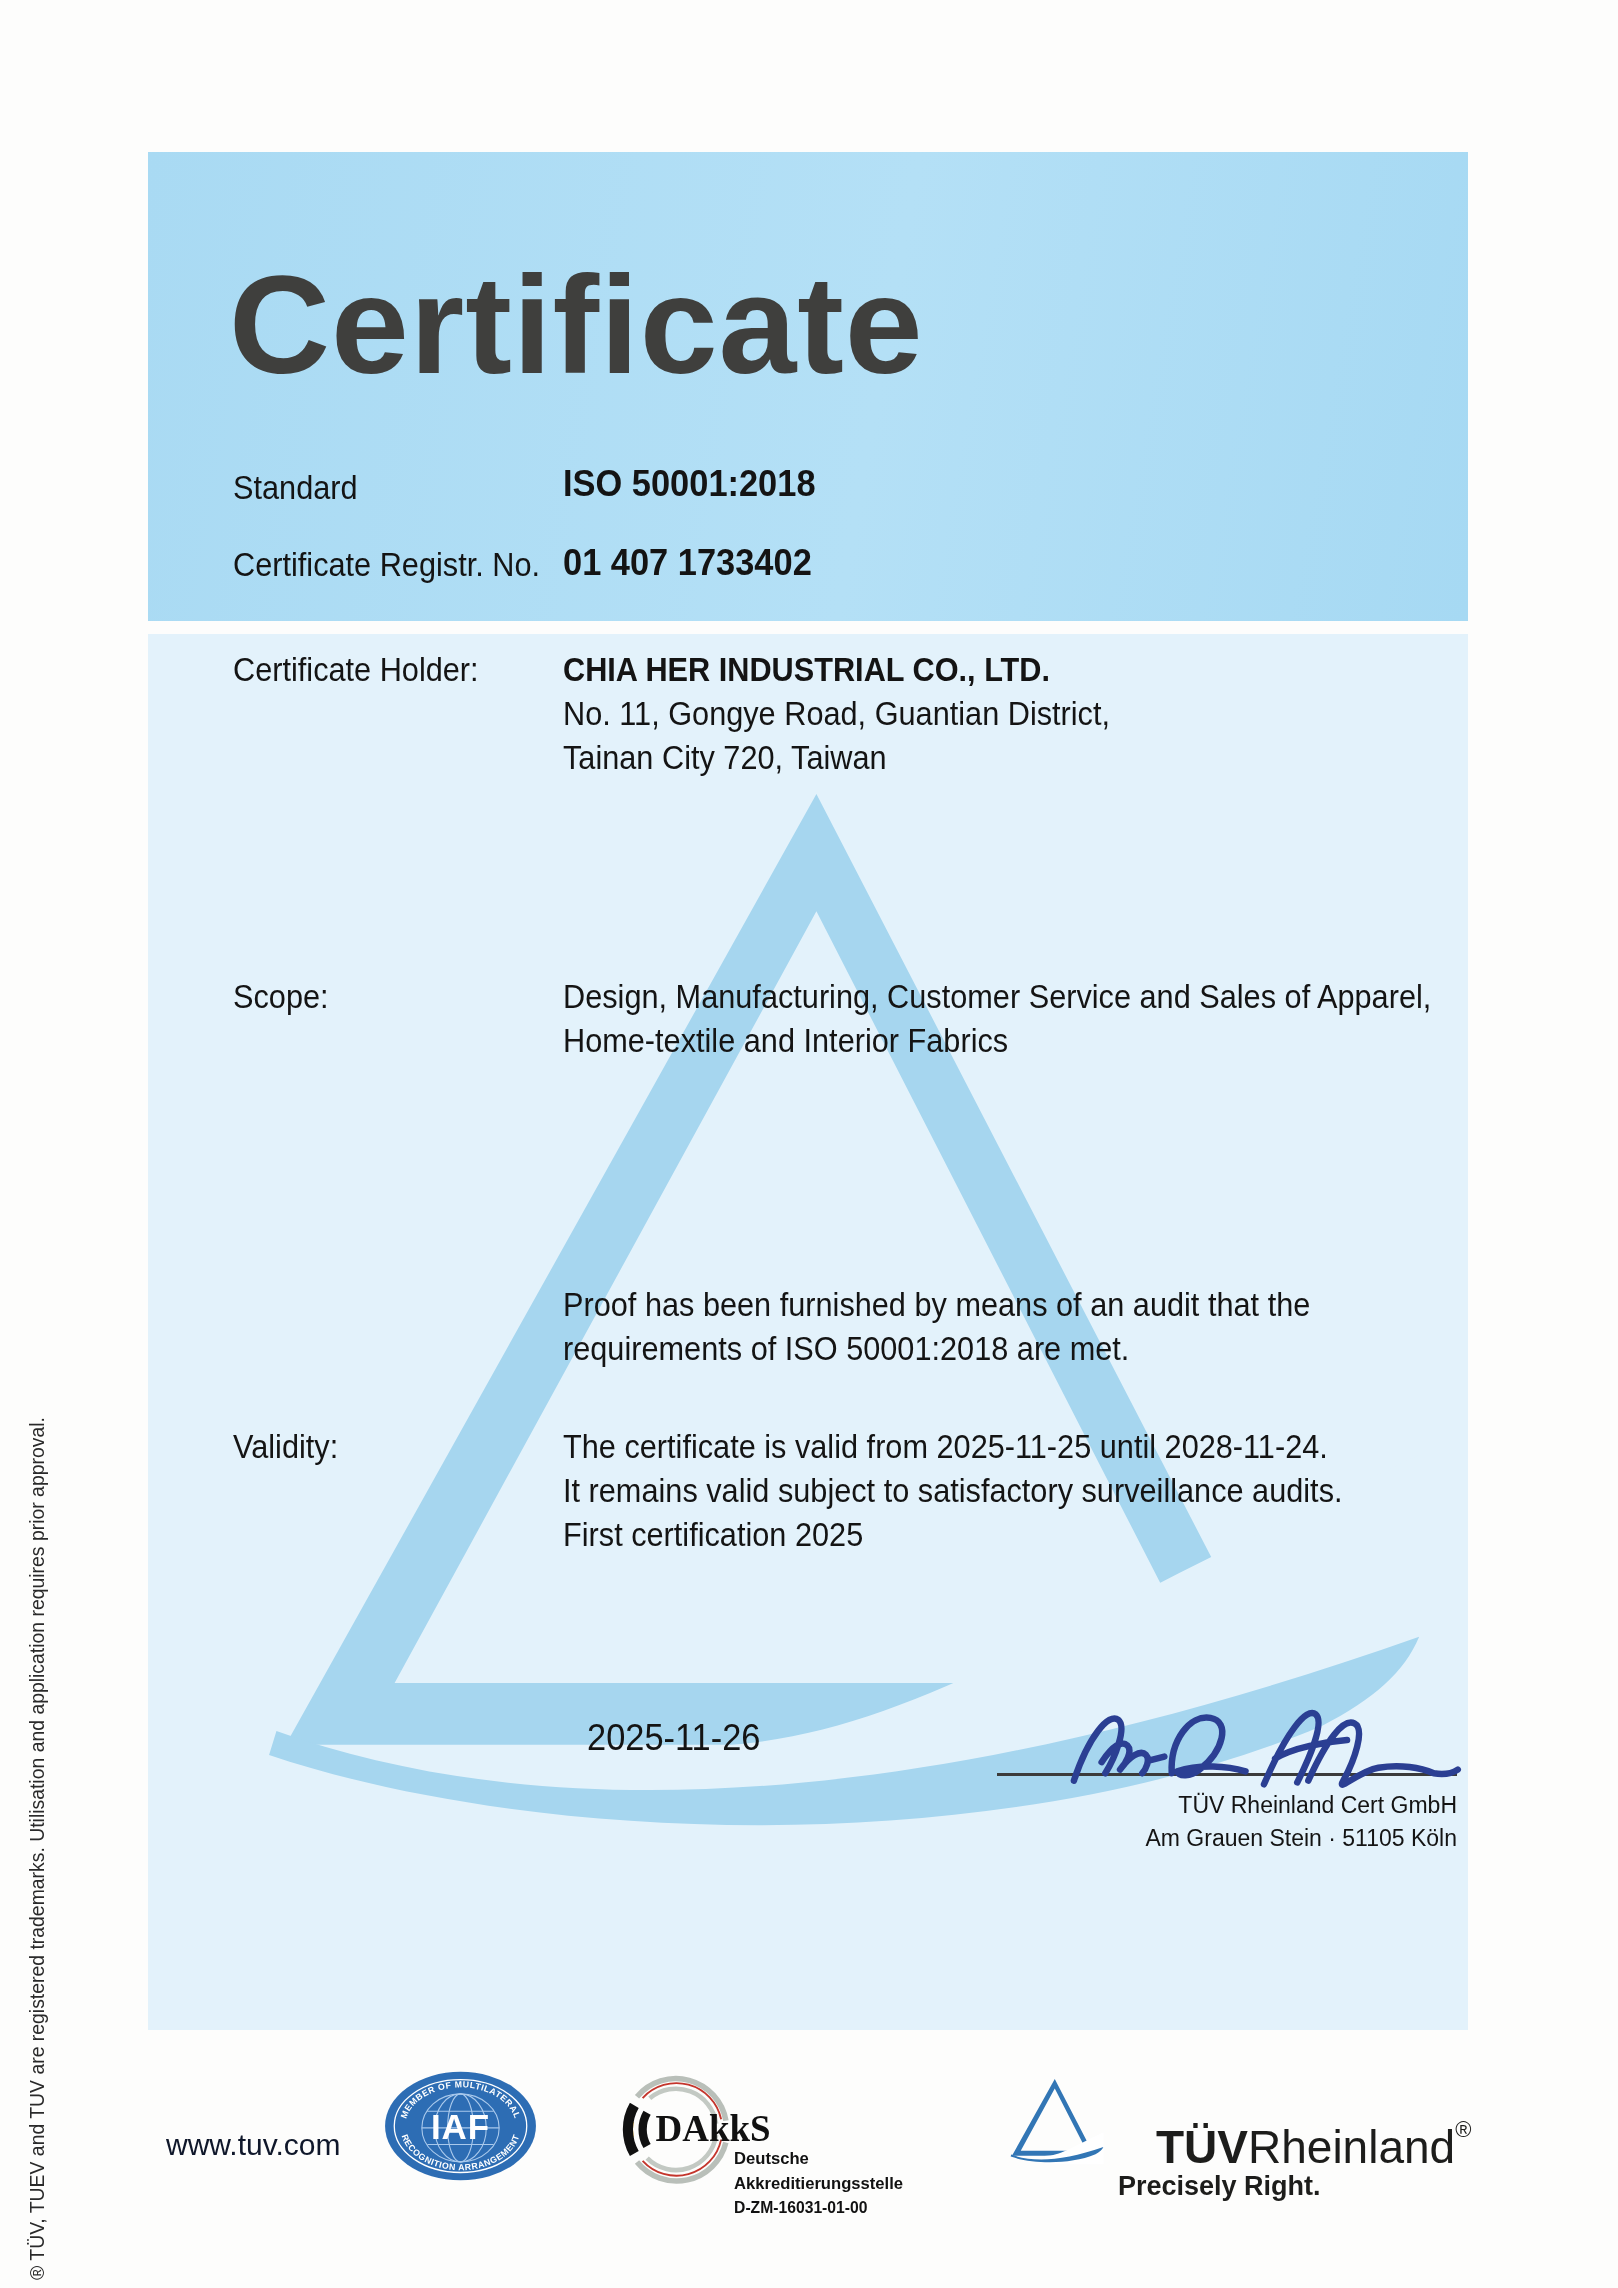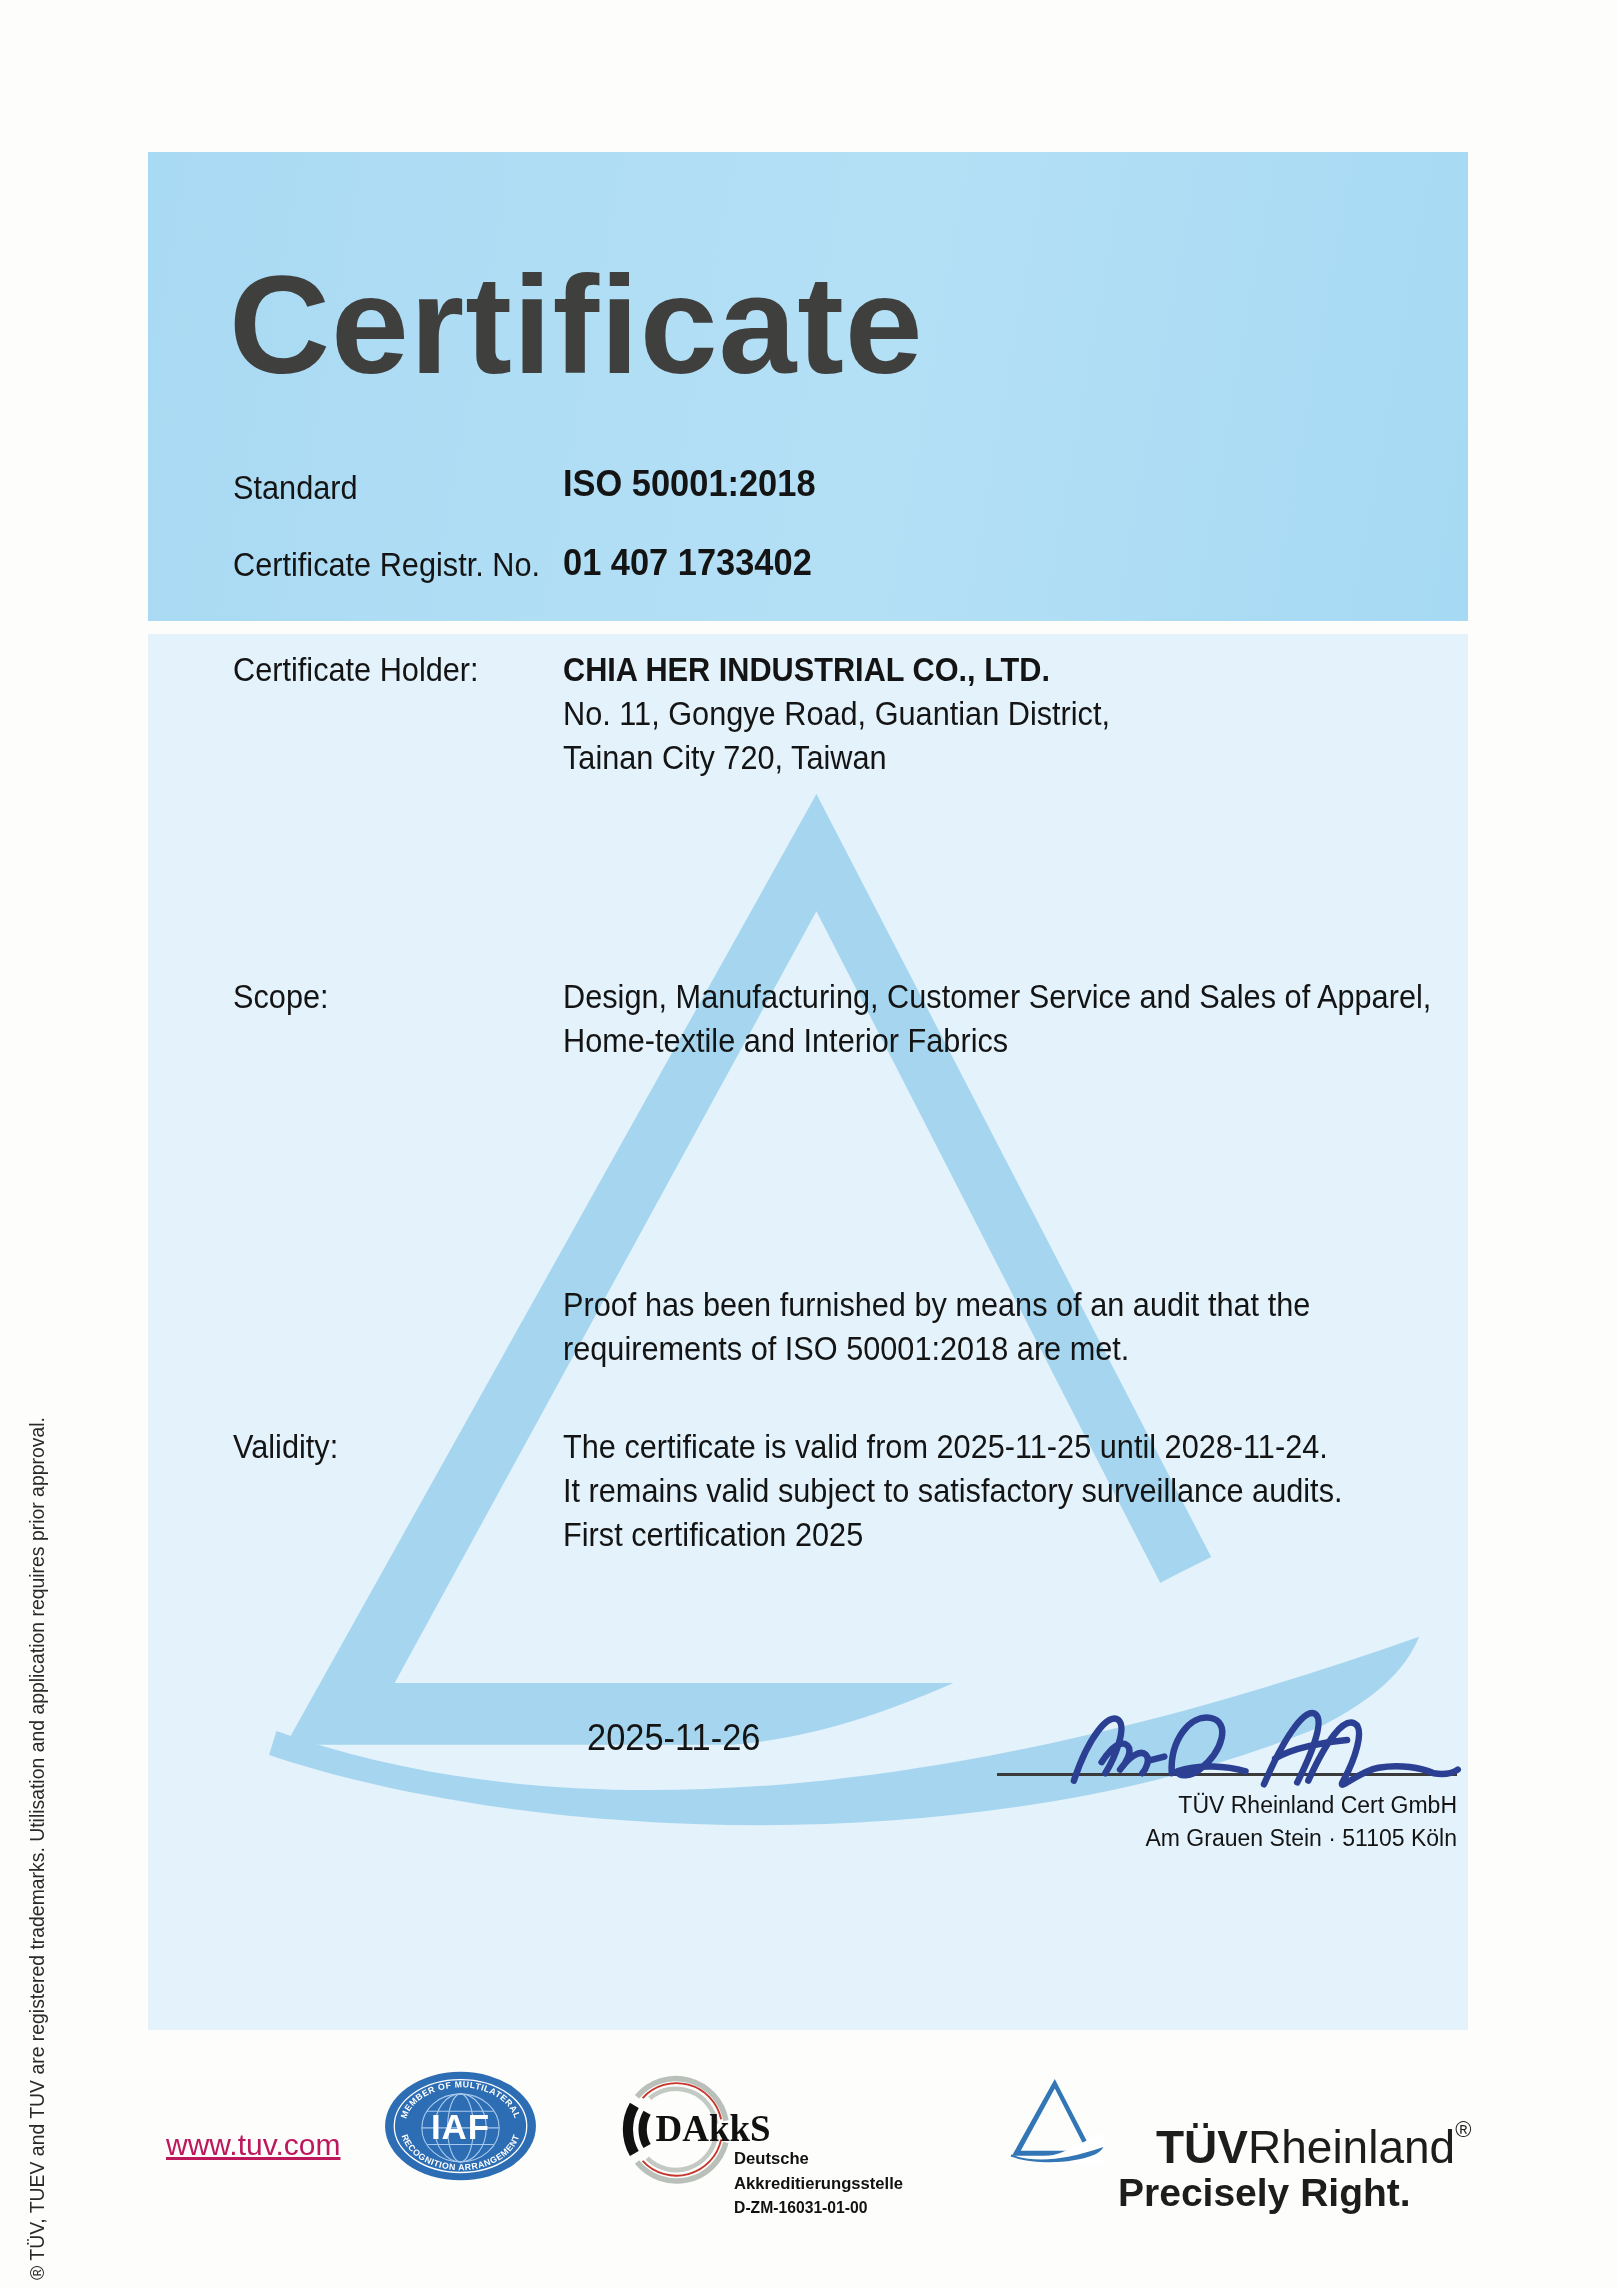--- a/index.html
+++ b/index.html
@@ -36,22 +36,22 @@
     font-size:19.4px; color:#2a2a2a; white-space:nowrap;
     transform:rotate(-90deg); transform-origin:0 0;
   }
   .wm-ink  { fill:var(--watermark-blue,#a6d6ef); }
   .wm-gap  { fill:var(--panel-blue,#e3f2fb); }
   .tuv-ink { fill:var(--tuv-blue,#3276b5); }
   .tuv-gap { fill:#ffffff; }
   .sig-ink { stroke:var(--signature-ink,#2b3f93); fill:none; stroke-linecap:round; stroke-linejoin:round; }
   .wordmark { font-size:46px; line-height:52px; color:#1d1d1b; white-space:nowrap;margin-left:40px; }
   .wordmark .reg { font-size:22px; vertical-align:26px; font-weight:400; }
-  .tagline { font-size:39px; font-weight:700; color:#1d1d1b; white-space:nowrap; }
-  .website { font-size:30px; color:#be185d; white-space:nowrap;text-decoration:underline; }
+  .tagline { font-size:27px; font-weight:700; color:#1d1d1b; white-space:nowrap; }
+  .website { font-size:30px; color:#0f172a; white-space:nowrap; }
 </style>
 </head>
 <body>
 
 <div class="abs vnote" style="left:26px; top:2280px;">® TÜV, TUEV and TUV are registered trademarks. Utilisation and application requires prior approval.</div>
 
 <div class="abs band"></div>
 
 <div class="abs panel"></div>
 

